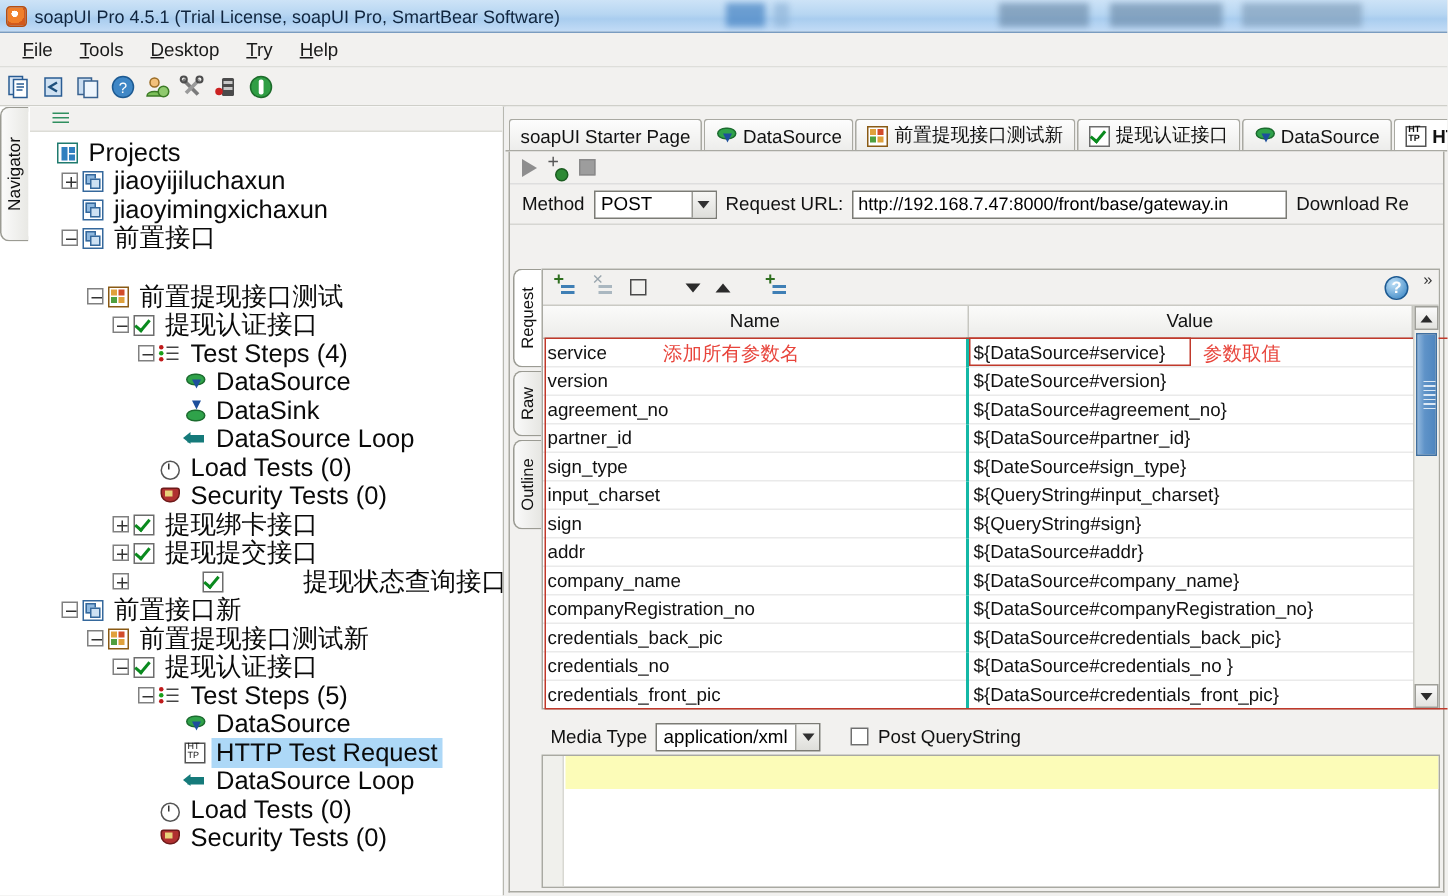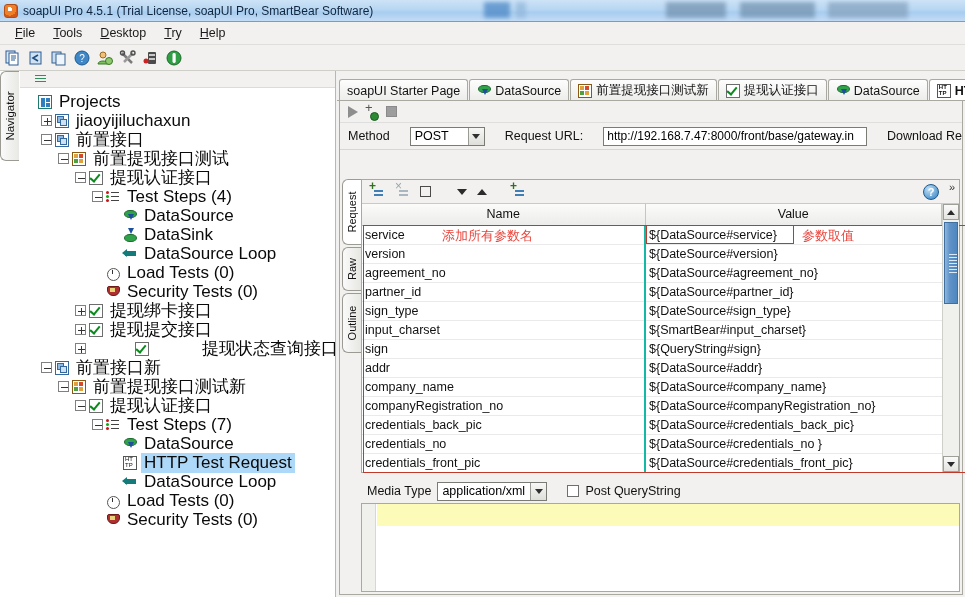--- a/index.html
+++ b/index.html
@@ -148,21 +148,21 @@
     background:#f2f1ef; border:1px solid #a9a9a2; border-top:none;
   }
   .runbar{ height:22px; display:flex; align-items:center; gap:7px; padding-left:8px; border-bottom:1px solid #dedede;}
   .rb-play{ width:0;height:0;border-top:6px solid transparent;border-bottom:6px solid transparent;border-left:10px solid #8e8e8e;}
   .rb-addstep{ position:relative; width:14px;height:14px;}
   .rb-addstep::before{content:"+";position:absolute;left:0;top:-5px;font-size:13px;color:#555;}
   .rb-addstep::after{content:"";position:absolute;left:5px;top:7px;width:7px;height:7px;border-radius:50%;background:#2d8a34;border:1px solid #1b5c20;}
   .rb-stop{ width:11px;height:11px;background:#9d9d9d;border:1px solid #8a8a8a;}
 
   .methodrow{
-    height:27px; display:flex; align-items:center; padding-left:8px; gap:20px;
+    height:27px; display:flex; align-items:center; padding-left:8px; gap:6px;
     border-bottom:1px solid #d6d6d2;
   }
   .lbl-s{ font-size:12.5px; color:#111; white-space:nowrap;}
   .combo{
     height:19px; background:#fff; border:1px solid #7b7b75;
     display:flex; align-items:center; font-size:12.5px; padding-left:4px;
     position:relative; color:#000;
   }
   .combo .arrowbox{
     position:absolute; right:0; top:0; bottom:0; width:16px;
@@ -334,25 +334,30 @@
             <span class="tog none"></span>
             <span class="ico ic-projects"></span>
             <span class="lbl">Projects</span>
           </div>
           <div class="trow" style="padding-left: 21px;">
             <span class="tog plus"></span>
             <span class="ico ic-proj"></span>
             <span class="lbl">jiaoyijiluchaxun</span>
           </div>
           <div class="trow" style="padding-left: 21px;">
+            <span class="tog none"></span>
+            <span class="ico ic-proj"></span>
+            <span class="lbl">jiaoyimingxichaxun</span>
+          </div>
+          <div class="trow" style="padding-left: 21px;">
             <span class="tog "></span>
             <span class="ico ic-proj"></span>
             <span class="lbl">前置接口</span>
           </div>
-          <div class="trow" style="padding-left: 38px;">
+          <div class="trow" style="padding-left: 38px; margin-top: 20px;">
             <span class="tog "></span>
             <span class="ico ic-suite"></span>
             <span class="lbl">前置提现接口测试</span>
           </div>
           <div class="trow" style="padding-left: 55px;">
             <span class="tog "></span>
             <span class="ico ic-case"></span>
             <span class="lbl">提现认证接口</span>
           </div>
           <div class="trow" style="padding-left: 72px;">
@@ -411,21 +416,21 @@
             <span class="lbl">前置提现接口测试新</span>
           </div>
           <div class="trow" style="padding-left: 55px;">
             <span class="tog "></span>
             <span class="ico ic-case"></span>
             <span class="lbl">提现认证接口</span>
           </div>
           <div class="trow" style="padding-left: 72px;">
             <span class="tog "></span>
             <span class="ico ic-steps"></span>
-            <span class="lbl">Test Steps (7)</span>
+            <span class="lbl">Test Steps (5)</span>
           </div>
           <div class="trow" style="padding-left: 89px;">
             <span class="tog none"></span>
             <span class="ico ic-ds"></span>
             <span class="lbl">DataSource</span>
           </div>
           <div class="trow sel" style="padding-left: 89px;">
             <span class="tog none"></span>
             <span class="ico ic-http"></span>
             <span class="lbl">HTTP Test Request</span>
@@ -553,21 +558,21 @@
                 <tr>
                   <td class="n">partner_id</td>
                   <td>${DataSource#partner_id}</td>
                 </tr>
                 <tr>
                   <td class="n">sign_type</td>
                   <td>${DateSource#sign_type}</td>
                 </tr>
                 <tr>
                   <td class="n">input_charset</td>
-                  <td>${SmartBear#input_charset}</td>
+                  <td>${QueryString#input_charset}</td>
                 </tr>
                 <tr>
                   <td class="n">sign</td>
                   <td>${QueryString#sign}</td>
                 </tr>
                 <tr>
                   <td class="n">addr</td>
                   <td>${DataSource#addr}</td>
                 </tr>
                 <tr>

